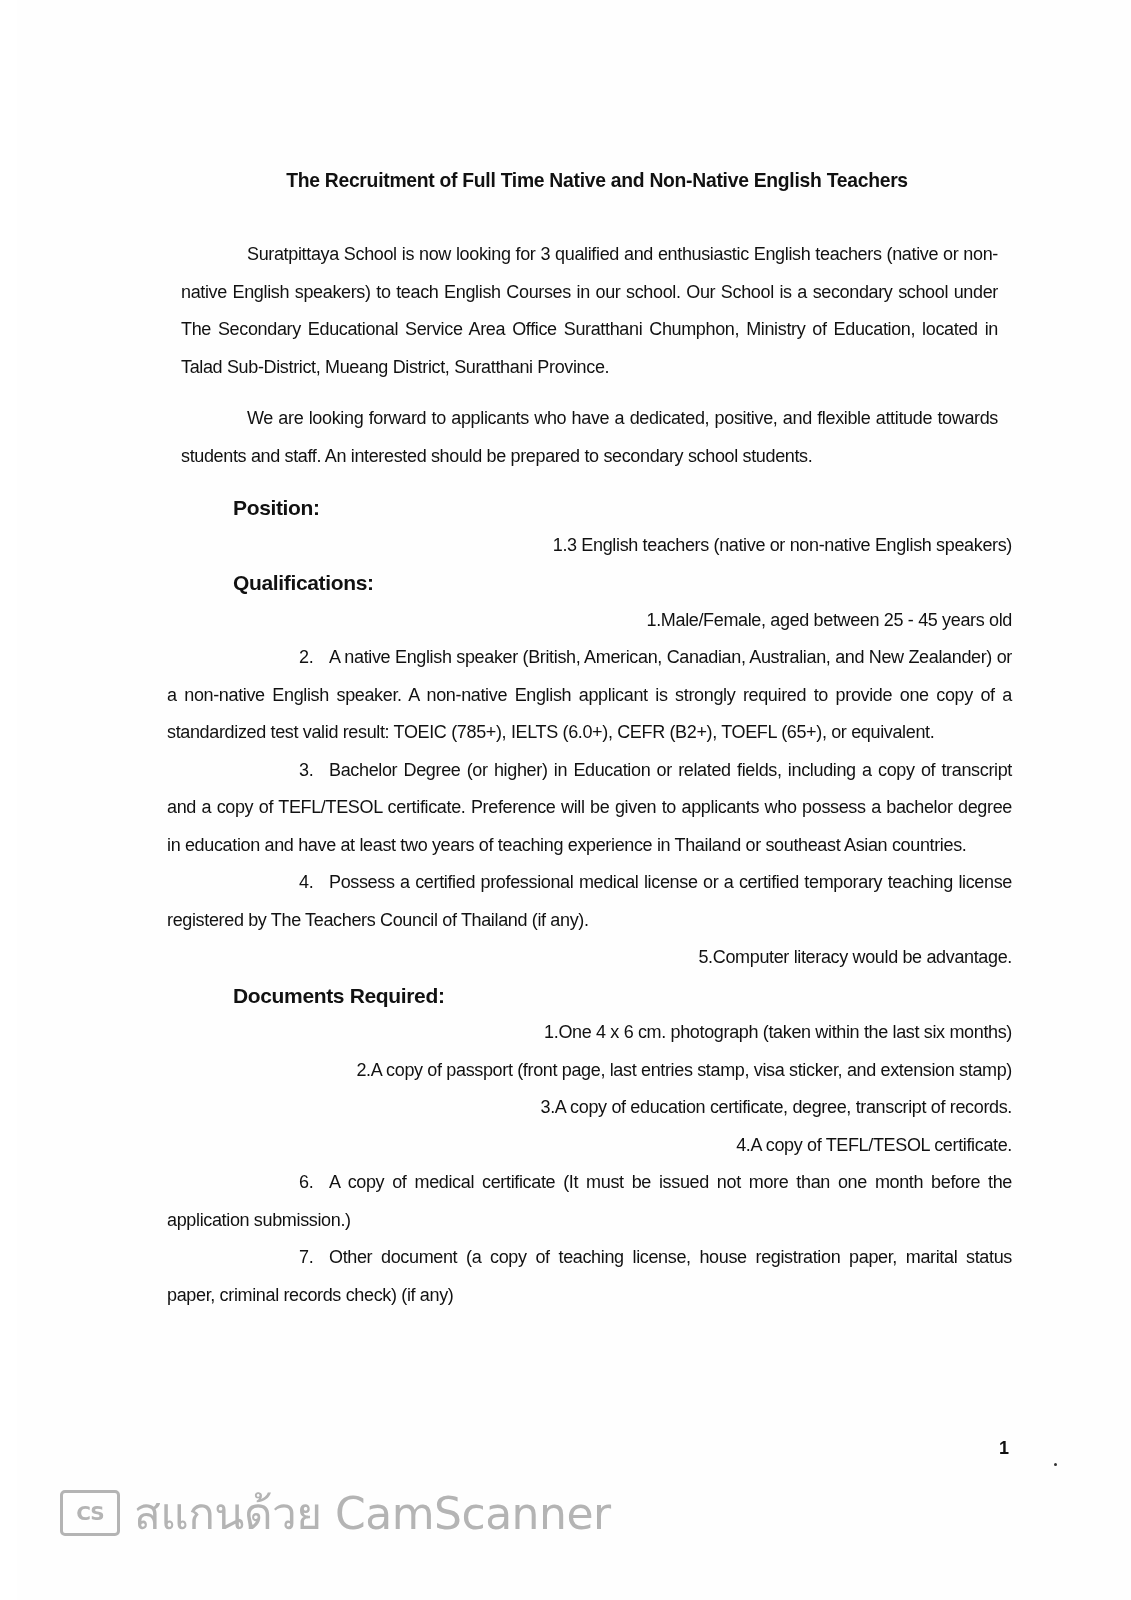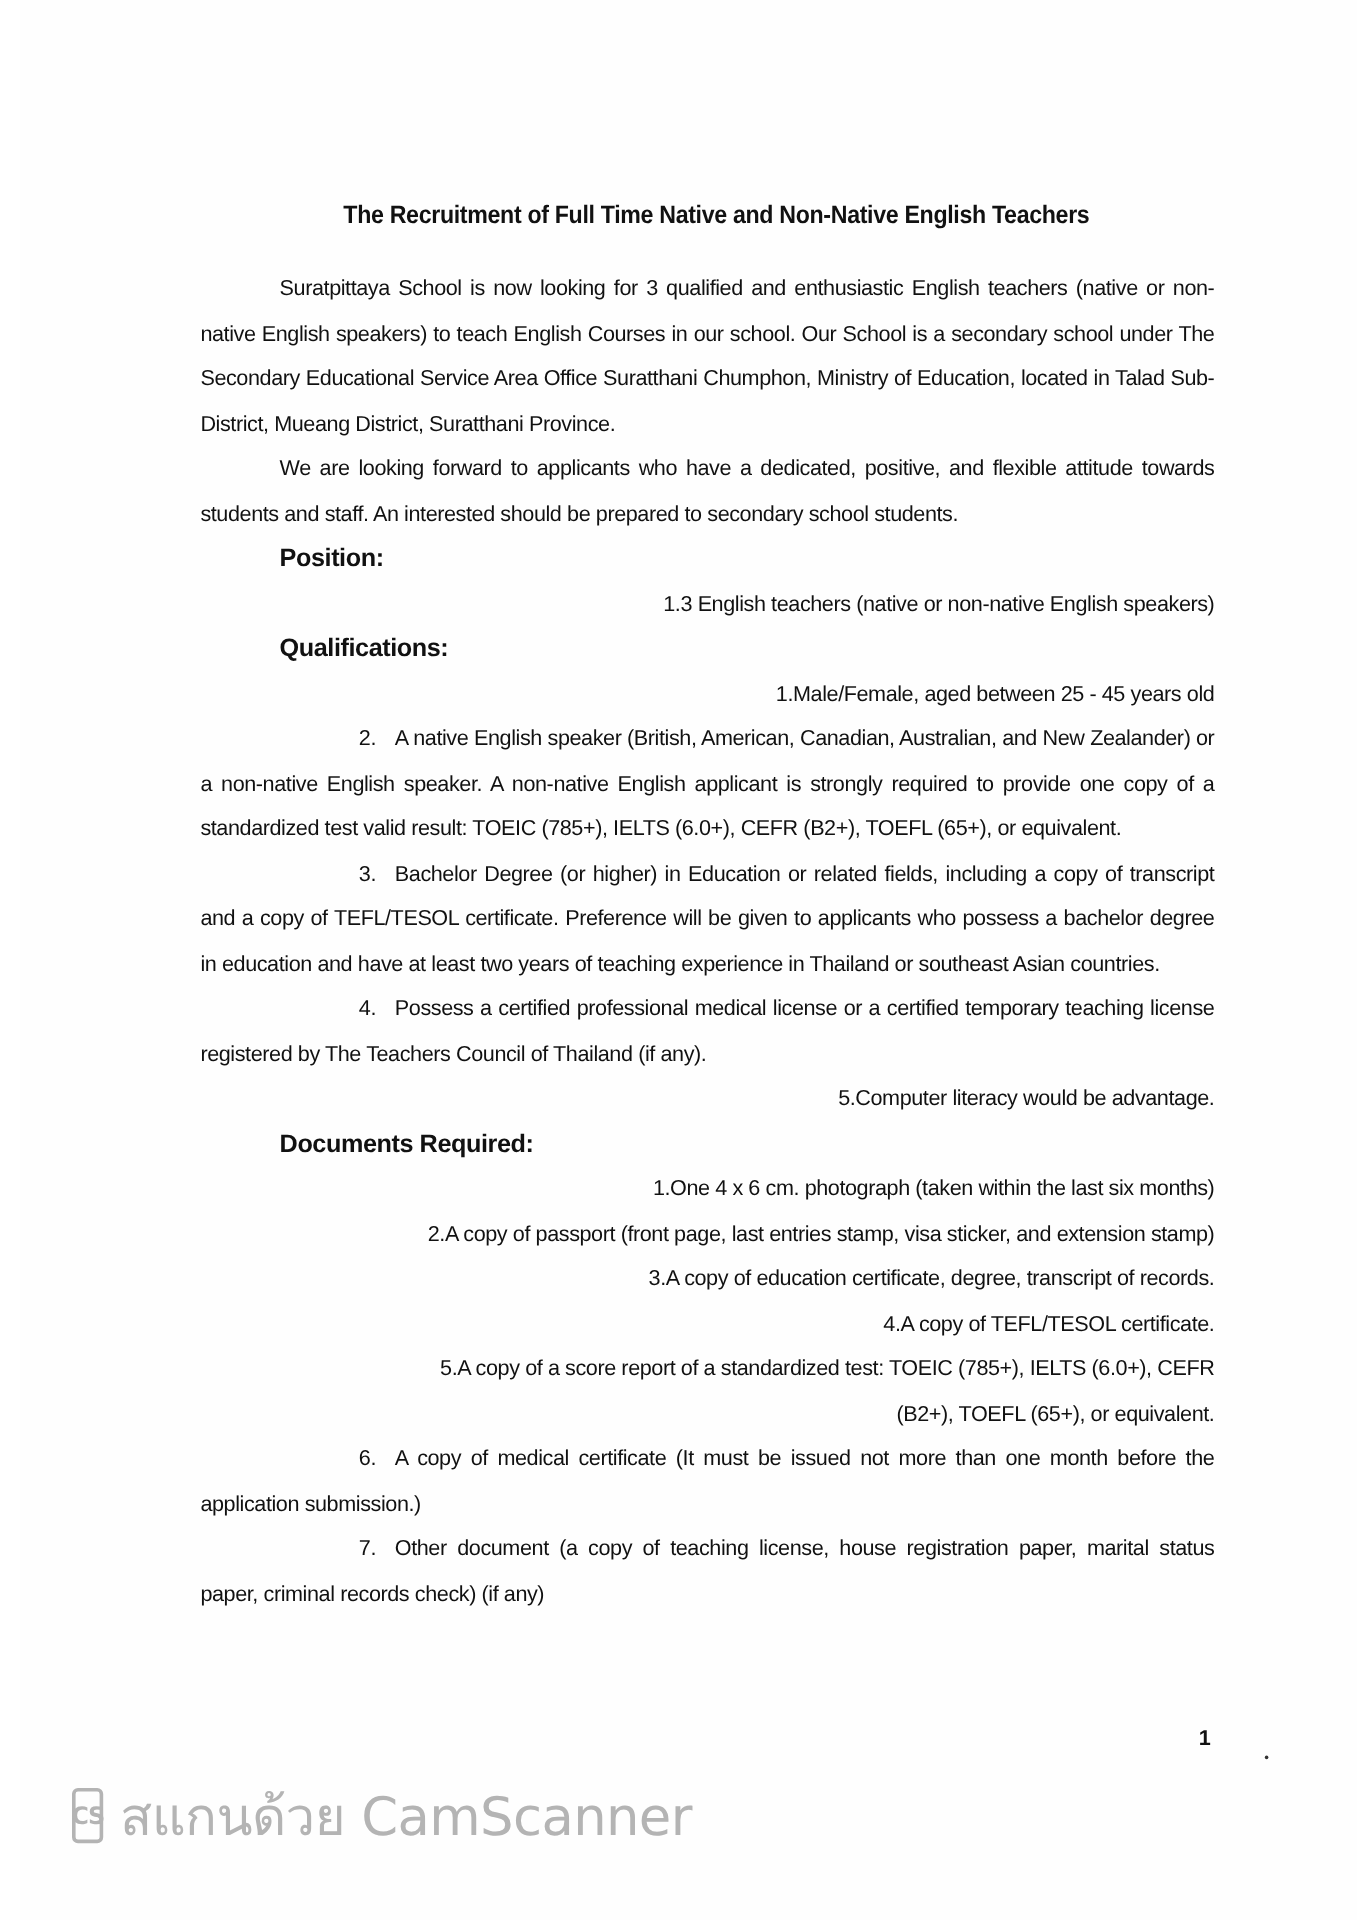--- a/index.html
+++ b/index.html
@@ -37,21 +37,21 @@
     .content {
       position: absolute;
       left: 150px;
       top: 222px;
       width: 845px;
       font-size: 18px;
       line-height: 37.5px;
       letter-spacing: -0.35px;
     }
     .para {
-      margin: 0;
+      margin: 14px;
       text-align: justify;
       text-indent: 66px;
     }
     .section-head {
       margin: 0;
       padding-left: 66px;
       font-weight: bold;
       font-size: 21px;
     }
     .list-item {
@@ -85,21 +85,21 @@
     }
     .watermark {
       position: absolute;
       left: 43px;
       top: 1478px;
       display: flex;
       align-items: center;
       color: #b4b4b4;
     }
     .watermark .logo {
-      width: 26px;
+      width: 60px;
       height: 46px;
       border: 3px solid #b4b4b4;
       border-radius: 5px;
       box-sizing: border-box;
       display: flex;
       align-items: center;
       justify-content: center;
       font-family: "DejaVu Sans", sans-serif;
       font-weight: bold;
       font-size: 20px;
@@ -158,23 +158,20 @@
       </p>
       <p class="list-item single">
         <span class="num">2.</span><span>A copy of passport (front page, last entries stamp, visa sticker, and extension stamp)</span>
       </p>
       <p class="list-item single">
         <span class="num">3.</span><span>A copy of education certificate, degree, transcript of records.</span>
       </p>
       <p class="list-item single">
         <span class="num">4.</span><span>A copy of TEFL/TESOL certificate.</span>
       </p>
-      <p class="list-item single">
-        <span class="num">5.</span><span>A copy of a score report of a standardized test: TOEIC (785+), IELTS (6.0+), CEFR (B2+), TOEFL (65+), or equivalent.</span>
-      </p>
       <p class="list-item">
         <span class="num">6.</span><span>A copy of medical certificate (It must be issued not more than one month before the application submission.)</span>
       </p>
       <p class="list-item">
         <span class="num">7.</span><span>Other document (a copy of teaching license, house registration paper, marital status paper, criminal records check) (if any)</span>
       </p>
     </div>
   </div>
 
   <div class="page-number">1</div>

